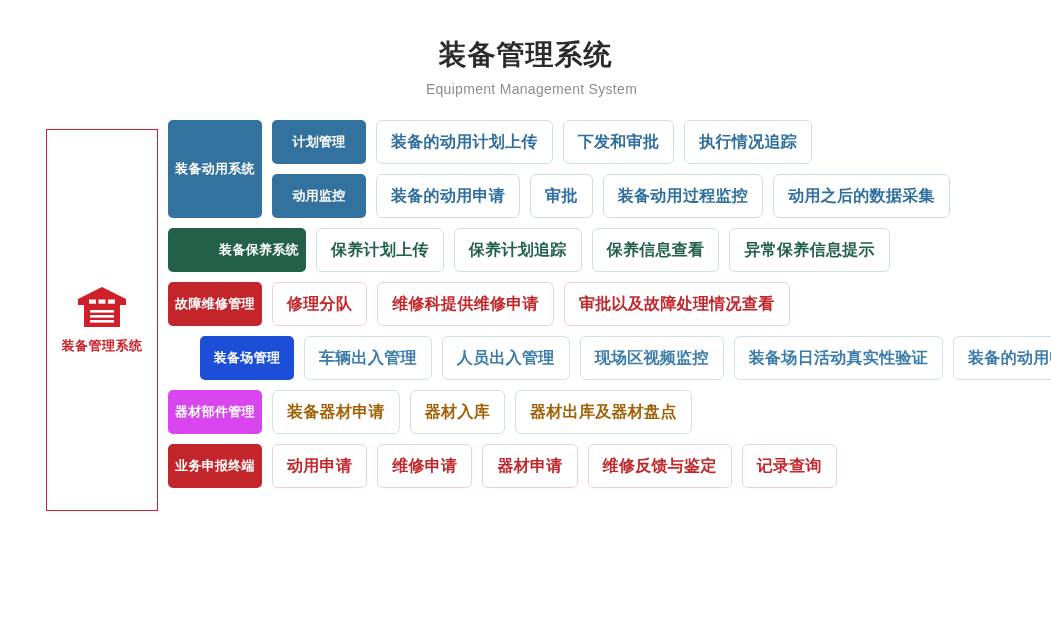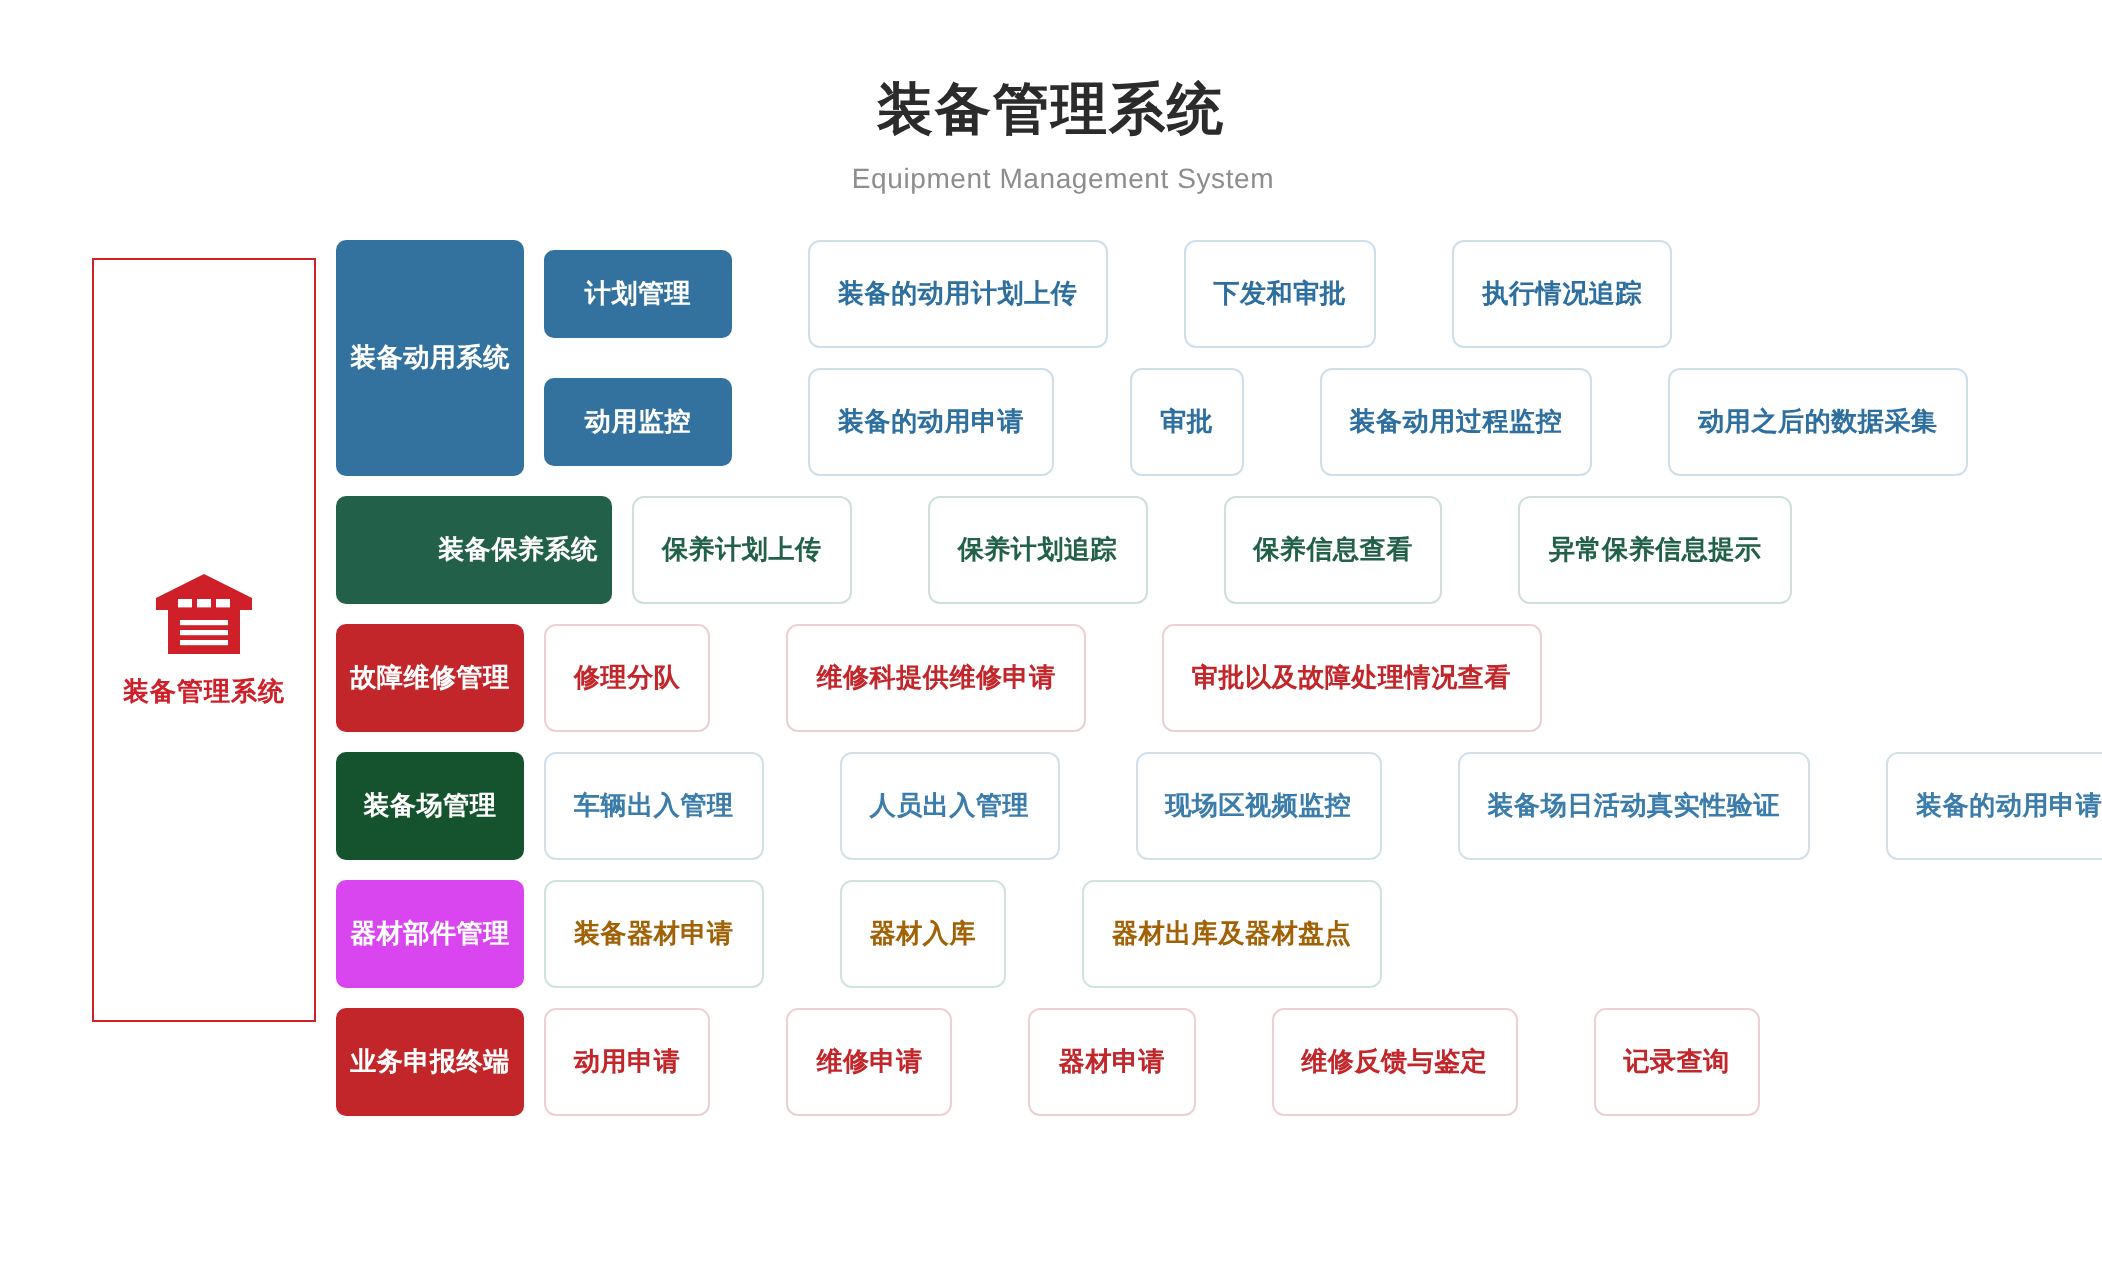--- a/index.html
+++ b/index.html
@@ -99,21 +99,20 @@
   }
   .row-right {
     display: flex;
     flex-direction: column;
     margin-left: 10px;
     justify-content: center;
   }
   .subrow {
     display: flex;
     align-items: center;
-    gap: 28px;
   }
   .subrow + .subrow { margin-top: 10px; }
 
   .sub {
     width: 94px;
     height: 44px;
     border-radius: 5px;
     color: #ffffff;
     font-size: 13px;
     font-weight: bold;
@@ -126,22 +125,22 @@
   }
 
   .leaf {
     min-height: 44px;
     border-radius: 6px;
     background: #ffffff;
     border: 1px solid #cfdce7;
     display: flex;
     align-items: center;
     justify-content: center;
-    padding: 17px 14px;
-    font-size: 13px;
+    padding: 4px 14px;
+    font-size: 16px;
     font-weight: bold;
     margin-right: 10px;
     box-sizing: border-box;
     white-space: nowrap;
     letter-spacing: .3px;
   }
   .leaf:last-child { margin-right: 0; }
 
   
   .t-blue-dark .cat,
@@ -150,21 +149,21 @@
 
   
   .t-green-dark .cat { background: #236049; padding-left: 44px; }
   .t-green-dark .leaf { color: #236049; border-color: #cfe0d8; }
 
   
   .t-red .cat { background: #c2262a; }
   .t-red .leaf { color: #c2262a; border-color: #eed0d2; }
 
   
-  .t-blue .cat { background: #14532d; }
+  .t-blue .cat { background: #1d4ed8; margin-left: 32px; }
   .t-blue .leaf { color: #3b7cab; border-color: #d2e0ea; }
 
   
   .t-green .cat { background: #d946ef; }
   .t-green .leaf { color: #a16207; border-color: #d0e4dc; }
 
   
   .row.double { margin-bottom: 10px; }
   .row.double .cat { min-height: 98px; }
 </style>

